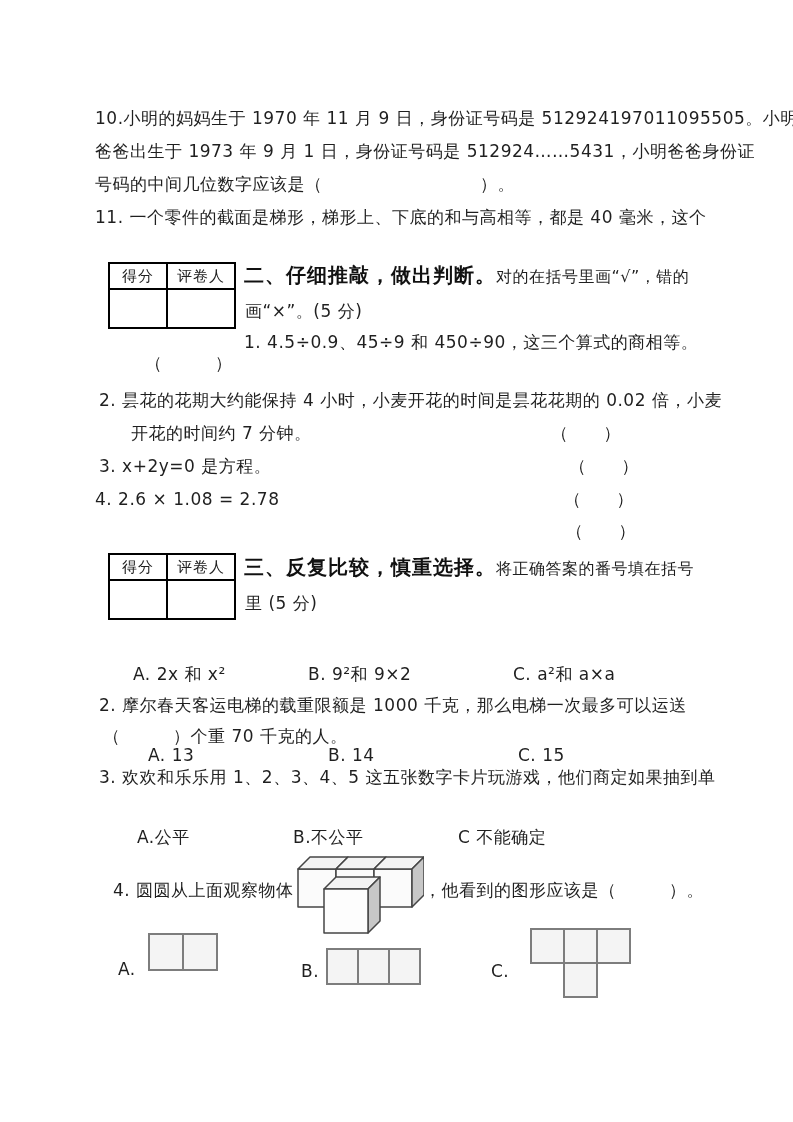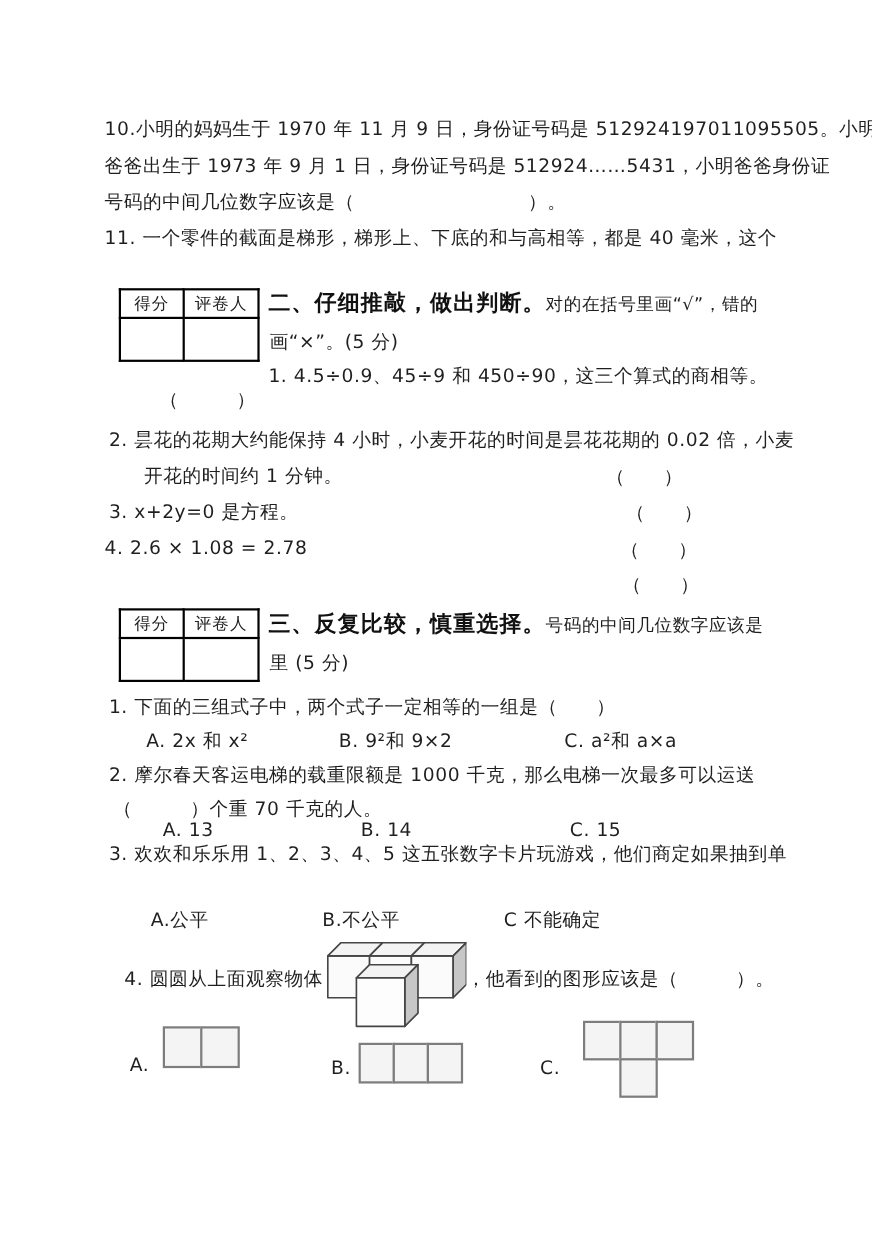--- a/index.html
+++ b/index.html
@@ -51,21 +51,21 @@
   </tbody>
     </table>
 
   <div class="t" style="left:244px;top:264px"><span class="h">二、仔细推敲，做出判断。</span><span class="n">对的在括号里画“√”，错的</span></div>
   <div class="t" style="left:245px;top:300px">画“×”。(5 分)</div>
 
   <div class="t" style="left:244px;top:331px">1. 4.5÷0.9、45÷9 和 450÷90，这三个算式的商相等。</div>
   <div class="paren" style="left:145px;top:352px">（　　　）</div>
 
   <div class="t" style="left:99px;top:389px">2. 昙花的花期大约能保持 4 小时，小麦开花的时间是昙花花期的 0.02 倍，小麦</div>
-  <div class="t" style="left:131px;top:422px">开花的时间约 1 分钟。</div>
+  <div class="t" style="left:131px;top:422px">开花的时间约 7 分钟。</div>
   <div class="paren" style="left:551px;top:422px">（　　）</div>
 
   <div class="t" style="left:99px;top:455px">3. x+2y=0 是方程。</div>
   <div class="paren" style="left:569px;top:455px">（　　）</div>
 
   <div class="t" style="left:95px;top:488px">4. 2.6 × 1.08 = 2.78</div>
   <div class="paren" style="left:564px;top:488px">（　　）</div>
 
   <div class="paren" style="left:566px;top:520px">（　　）</div>
 
@@ -75,24 +75,23 @@
       <th class="col-score">得分</th>
       <th class="col-grader">评卷人</th>
     </tr>
     <tr>
       <td></td>
       <td></td>
     </tr>
   </tbody>
     </table>
 
-  <div class="t" style="left:244px;top:556px"><span class="h">三、反复比较，慎重选择。</span><span class="n">号码的中间几位数字应该是</span></div>
+  <div class="t" style="left:244px;top:556px"><span class="h">三、反复比较，慎重选择。</span><span class="n">将正确答案的番号填在括号</span></div>
   <div class="t" style="left:245px;top:592px">里 (5 分)</div>
 
-  <div class="t" style="left:99px;top:632px">1. 下面的三组式子中，两个式子一定相等的一组是（　　）</div>
   <div class="t" style="left:133px;top:663px">A. 2x 和 x²</div>
   <div class="t" style="left:308px;top:663px">B. 9²和 9×2</div>
   <div class="t" style="left:513px;top:663px">C. a²和 a×a</div>
 
   <div class="t" style="left:99px;top:694px">2. 摩尔春天客运电梯的载重限额是 1000 千克，那么电梯一次最多可以运送</div>
   <div class="t" style="left:103px;top:725px">（　　　）个重 70 千克的人。</div>
   <div class="t" style="left:148px;top:744px">A. 13</div>
   <div class="t" style="left:328px;top:744px">B. 14</div>
   <div class="t" style="left:518px;top:744px">C. 15</div>
 

